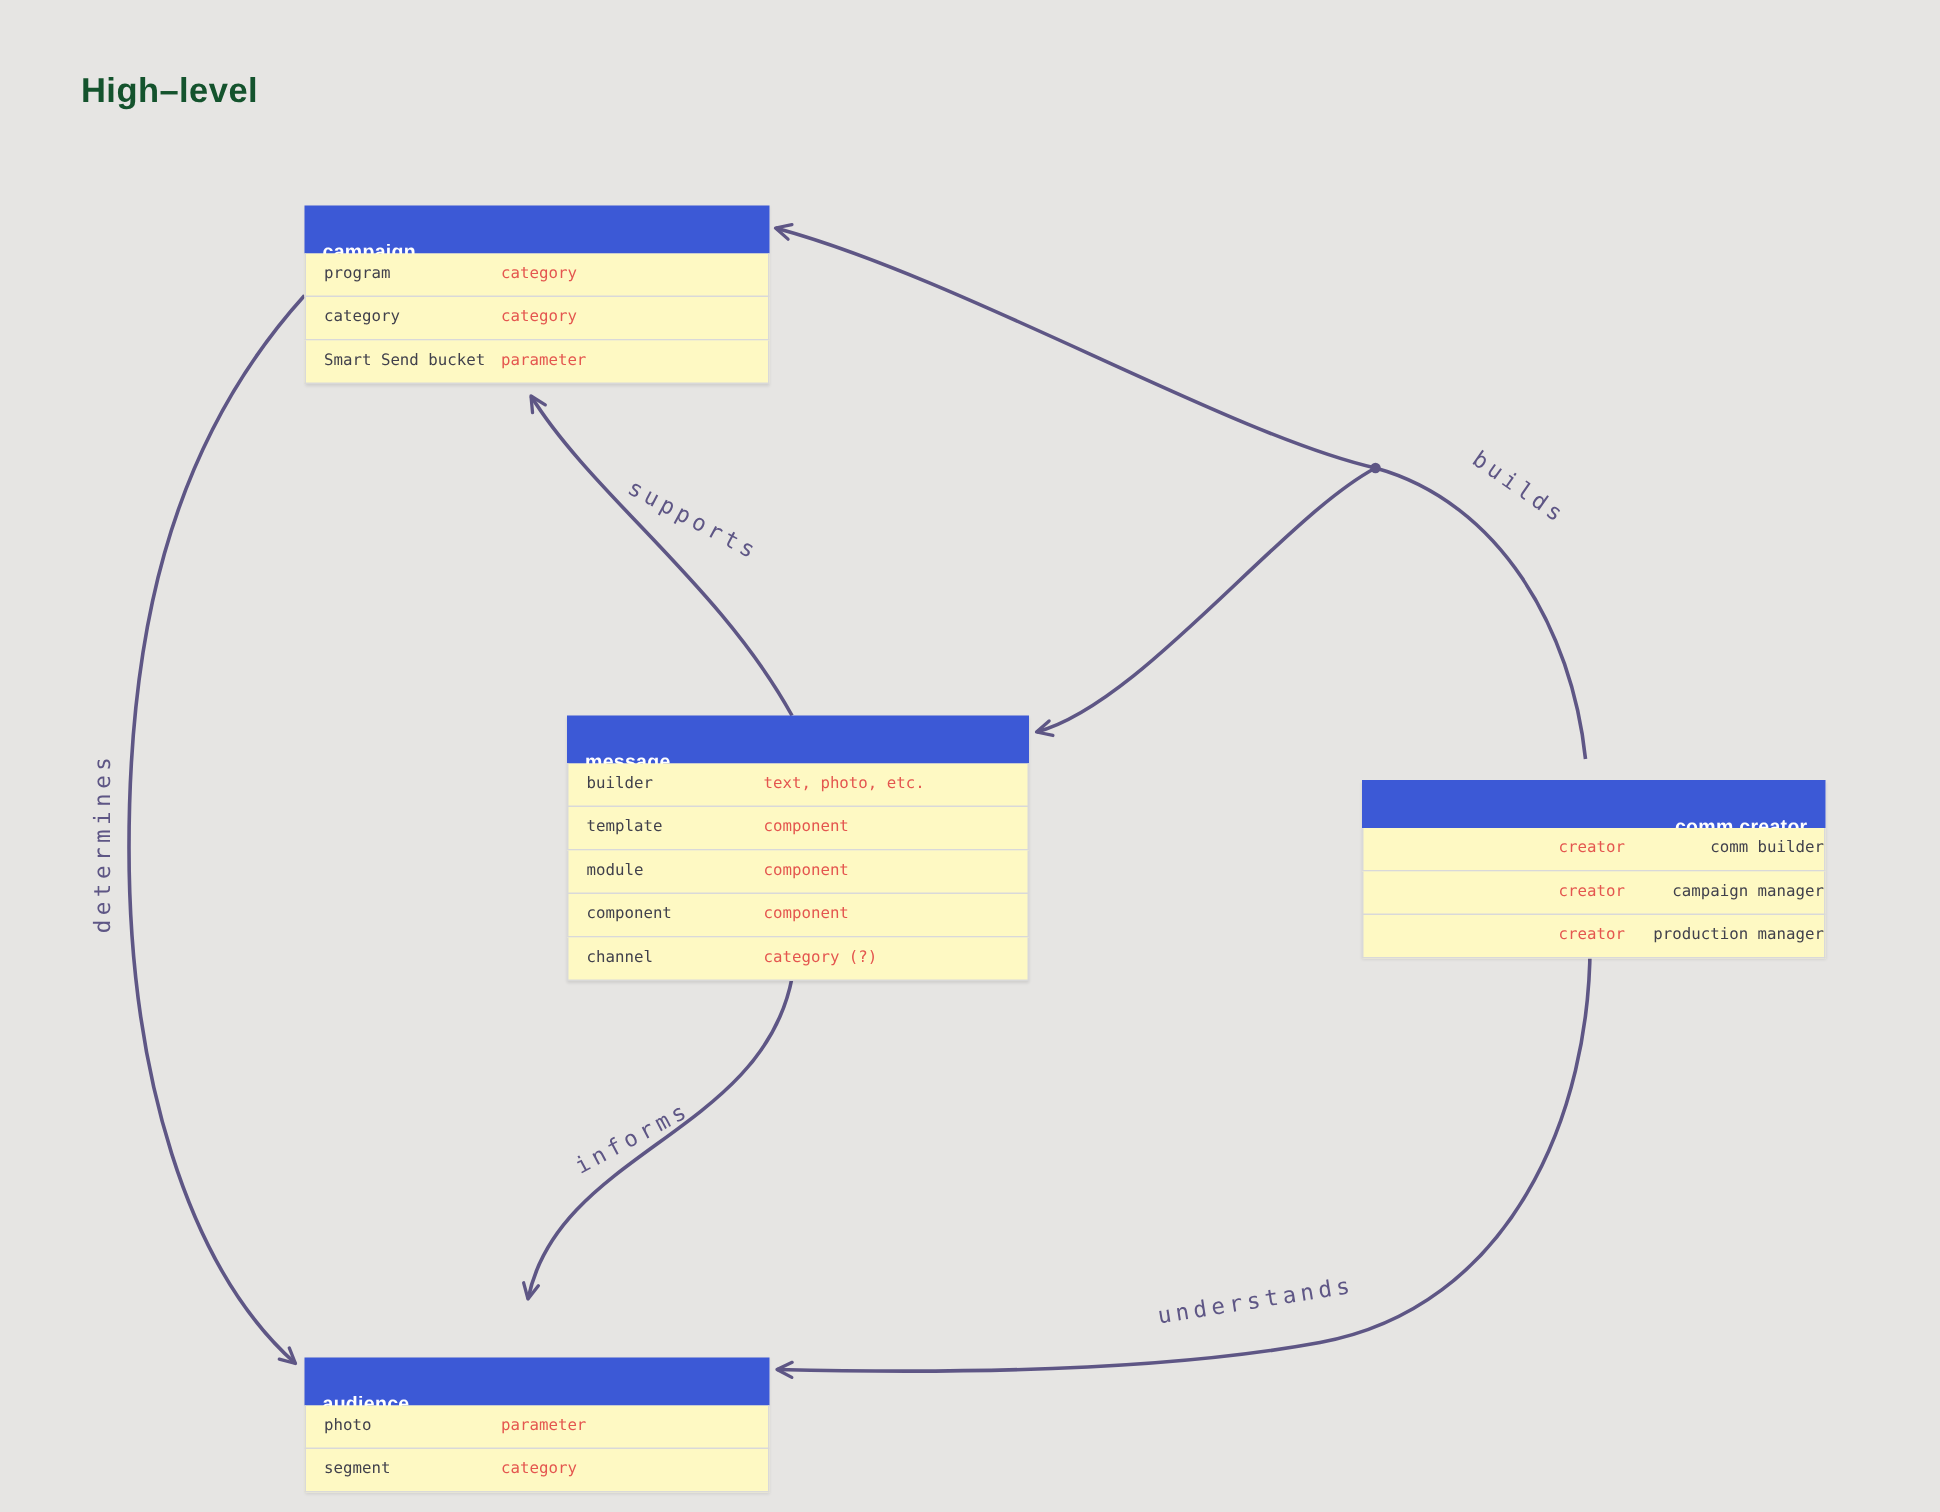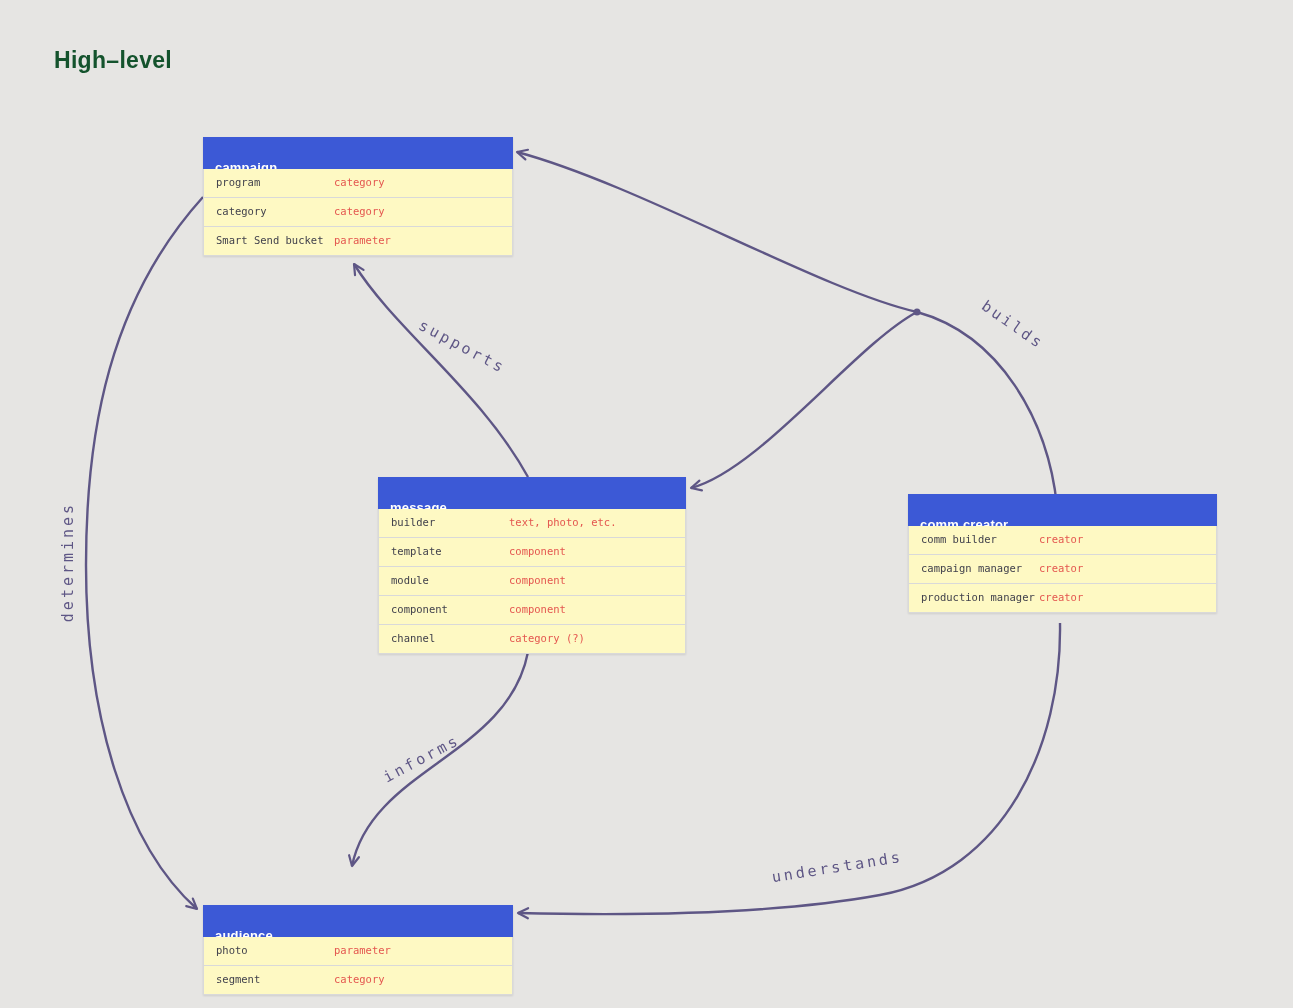--- a/index.html
+++ b/index.html
@@ -76,21 +76,21 @@
       <div class="entity-row"><span class="lab">Smart Send bucket</span><span class="val">parameter</span></div>
     </div>
     <div class="entity" style="left: 378px; top: 477px; width: 308px;">
       <div class="entity-header">message</div>
       <div class="entity-row"><span class="lab">builder</span><span class="val">text, photo, etc.</span></div>
       <div class="entity-row"><span class="lab">template</span><span class="val">component</span></div>
       <div class="entity-row"><span class="lab">module</span><span class="val">component</span></div>
       <div class="entity-row"><span class="lab">component</span><span class="val">component</span></div>
       <div class="entity-row"><span class="lab">channel</span><span class="val">category (?)</span></div>
     </div>
-    <div class="entity" style="left: 908px; top: 494px; width: 309px;">
+    <div class="entity" style="left: 908px; top: 520px; width: 309px; text-align: right;">
       <div class="entity-header">comm creator</div>
       <div class="entity-row"><span class="lab">comm builder</span><span class="val">creator</span></div>
       <div class="entity-row"><span class="lab">campaign manager</span><span class="val">creator</span></div>
       <div class="entity-row"><span class="lab">production manager</span><span class="val">creator</span></div>
     </div>
     <div class="entity" style="left: 203px; top: 905px; width: 310px;">
       <div class="entity-header">audience</div>
       <div class="entity-row"><span class="lab">photo</span><span class="val">parameter</span></div>
       <div class="entity-row"><span class="lab">segment</span><span class="val">category</span></div>
     </div>

